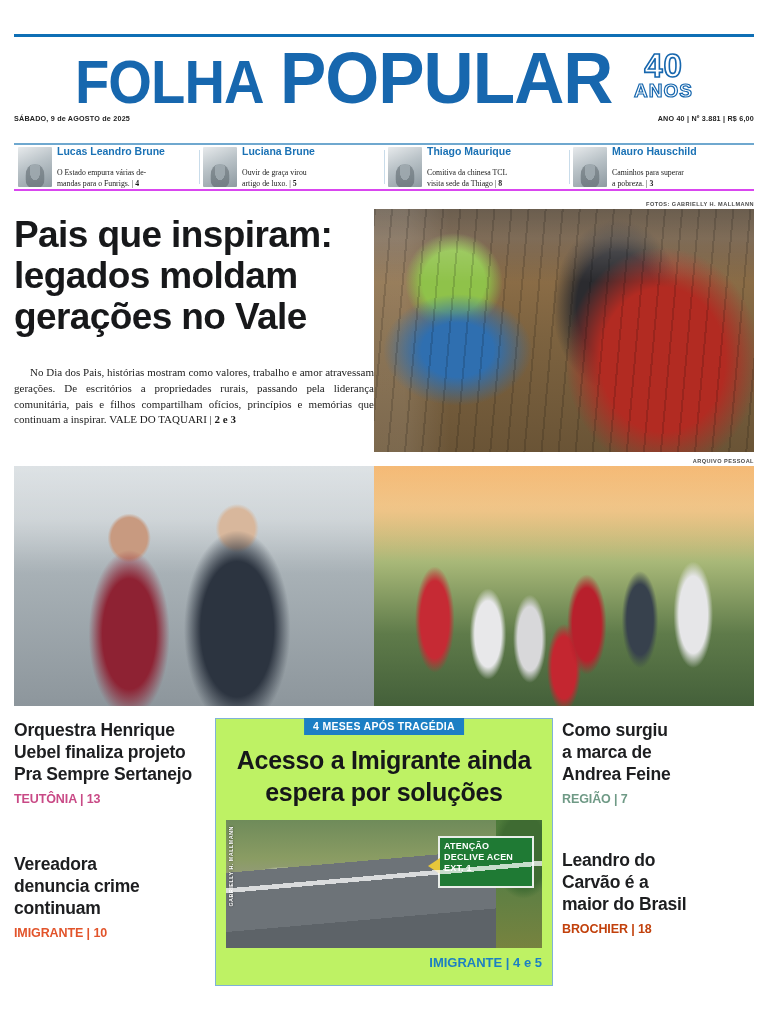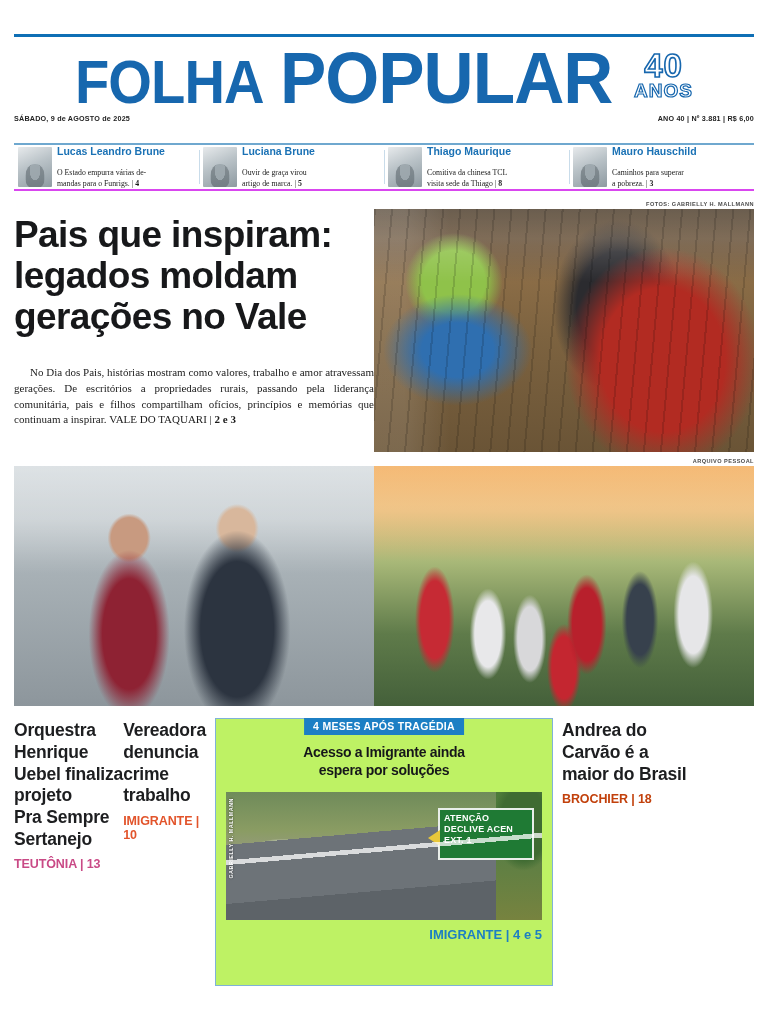--- a/index.html
+++ b/index.html
@@ -107,37 +107,37 @@
         radial-gradient(ellipse 22px 58px at 41% 72%, #d8d8da 0 55%, transparent 76%),
         radial-gradient(ellipse 26px 66px at 56% 66%, #b8202c 0 55%, transparent 76%),
         radial-gradient(ellipse 24px 64px at 70% 64%, #37414d 0 55%, transparent 76%),
         radial-gradient(ellipse 26px 70px at 84% 62%, #e6e6e8 0 55%, transparent 76%),
         radial-gradient(ellipse 22px 56px at 50% 84%, #c42630 0 55%, transparent 78%);}
   .ph-family::after { content:""; position:absolute; inset:0;
       background: linear-gradient(180deg, rgba(255,220,170,.35) 0 16%, transparent 40%); }
 
   
   .bottom { display: flex; gap: 9px; margin-top: 12px; height: 268px; }
-  .bcol { width: 192px; flex: 0 0 192px; display: flex; }
+  .bcol { width: 192px; flex: 0 0 192px; display: flex; flex-direction: column; }
   .bcol-center { flex: 1; }
 
   .teaser { padding: 2px 0; }
   .teaser-hl { font-size: 17.5px; font-weight: bold; color: #1d1e20;
                line-height: 1.24; letter-spacing: -.2px; }
   .teaser-sec { font-size: 12.5px; font-weight: bold; margin-top: 7px;
                 letter-spacing: -.1px; }
   .tz-gap { height: 44px; }
   .tz-gap-sm { height: 40px; }
 
   .hl-box { border: 1px solid #7fb2d8; background: #bef264;
             height: 268px; position: relative; padding: 13px 10px 10px 10px; }
   .hl-tag { position: absolute; top: -1px; left: 50%; transform: translateX(-50%);
             background: #1c7fc4; color: #fff; font-size: 10.5px; font-weight: bold;
             letter-spacing: .3px; padding: 2px 9px 3px 9px; white-space: nowrap; }
-  .hl-box-hl { text-align: center; font-size: 14px; font-weight: bold;
+  .hl-box-hl { text-align: center; font-size: 25px; font-weight: bold;
                color: #16171a; line-height: 1.28; margin-top: 12px;
                letter-spacing: -.3px; }
   .hl-photo { position: relative; margin-top: 12px; height: 128px; overflow: hidden;
               background: linear-gradient(180deg,#6f8b5a 0%,#8a9c63 30%,#9a9a8a 55%,#8e9a72 100%); }
   .hl-photo::before { content:""; position:absolute; inset:0;
       background:
         linear-gradient(175deg, transparent 0 34%, #6d7378 34% 72%, #5d6368 72% 100%),
         radial-gradient(ellipse 60px 34px at 18% 56%, #e9ebee 0 58%, transparent 74%);}
   .hl-photo::after { content:""; position:absolute; inset:0;
       background: linear-gradient(175deg, transparent 0 44%, rgba(255,255,255,.75) 44% 47%, transparent 47%); }
@@ -190,21 +190,21 @@
           <span>mandas para o Funrigs. | </span><b>4</b>
         </div>
       </div>
     </div>
     <div class="col-item">
       <div class="col-photo"></div>
       <div class="col-txt">
         <div class="col-name">Luciana Brune</div>
         <div class="col-desc">
           <span>Ouvir de graça virou</span><br>
-          <span>artigo de marca. | </span><b>5</b>
+          <span>artigo de luxo. | </span><b>5</b>
         </div>
       </div>
     </div>
     <div class="col-item">
       <div class="col-photo"></div>
       <div class="col-txt">
         <div class="col-name">Thiago Maurique</div>
         <div class="col-desc">
           <span>Comitiva da chinesa TCL</span><br>
           <span>visita sede da Thiago | </span><b>8</b>
@@ -260,21 +260,21 @@
           <div>Uebel finaliza projeto</div>
           <div>Pra Sempre Sertanejo</div>
         </div>
         <div class="teaser-sec" style="color:#c94a86;">TEUTÔNIA | 13</div>
       </div>
       <div class="tz-gap"></div>
       <div class="teaser">
         <div class="teaser-hl">
           <div>Vereadora</div>
           <div>denuncia crime</div>
-          <div>trabalho</div>
+          <div>continuam</div>
         </div>
         <div class="teaser-sec" style="color:#e2542b;">IMIGRANTE | 10</div>
       </div>
     </div>
 
     <div class="bcol-center">
       <div class="hl-box">
         <div class="hl-tag">4 MESES APÓS TRAGÉDIA</div>
         <div class="hl-box-hl">
           <div>Acesso a Imigrante ainda</div>
@@ -288,24 +288,32 @@
             <div>ATENÇÃO</div>
             <div>DECLIVE ACEN</div>
             <div>EXT.  1</div>
           </div>
         </div>
         <div class="hl-sec">IMIGRANTE | 4 e 5</div>
       </div>
     </div>
 
     <div class="bcol">
+      <div class="teaser">
+        <div class="teaser-hl">
+          <div>Como surgiu</div>
+          <div>a marca de</div>
+          <div>Andrea Feine</div>
+        </div>
+        <div class="teaser-sec" style="color:#6f9a86;">REGIÃO | 7</div>
+      </div>
       <div class="tz-gap-sm"></div>
       <div class="teaser">
         <div class="teaser-hl">
-          <div>Andrea do</div>
+          <div>Leandro do</div>
           <div>Carvão é a</div>
           <div>maior do Brasil</div>
         </div>
         <div class="teaser-sec" style="color:#c2410c;">BROCHIER | 18</div>
       </div>
     </div>
 
   </div>
 </div>
 

